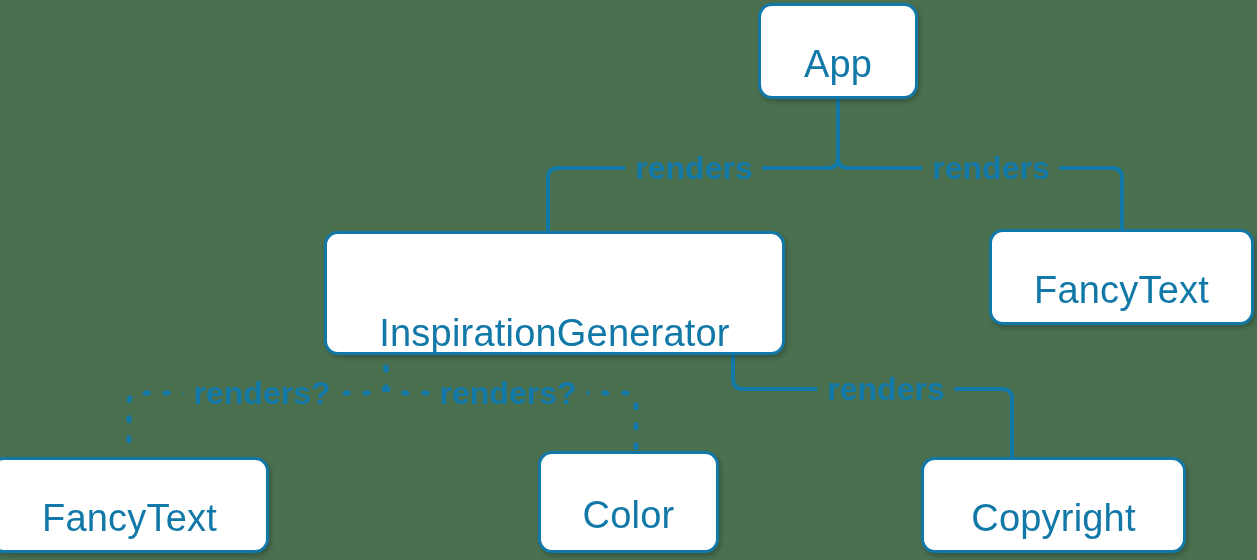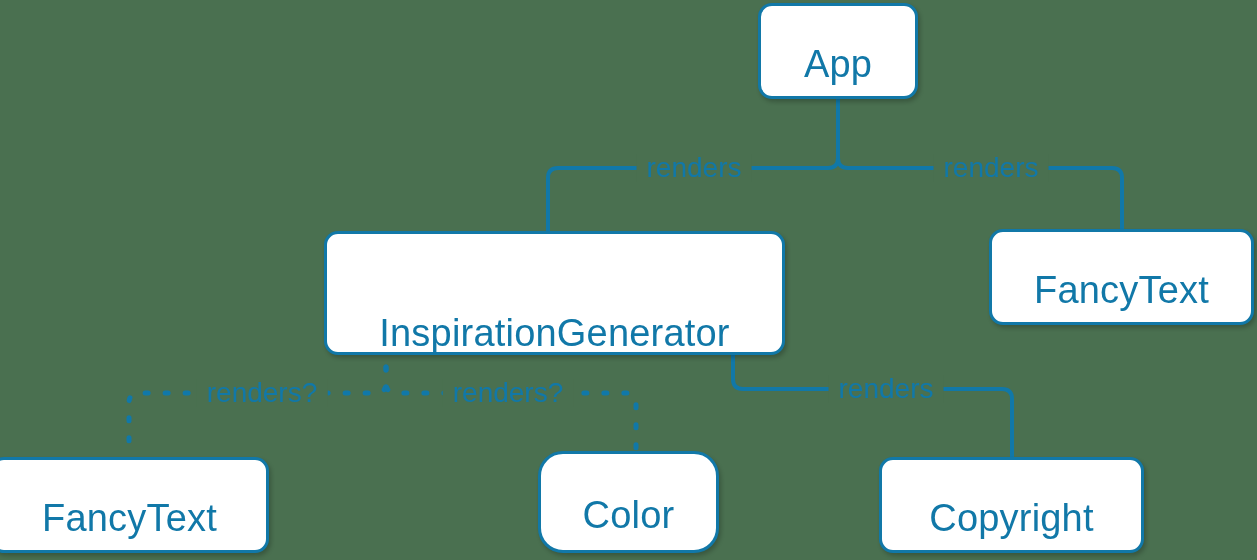--- a/index.html
+++ b/index.html
@@ -40,22 +40,22 @@
     font-weight: 400;
     letter-spacing: 0.2px;
     line-height: 1;
     white-space: nowrap;
     font-family: "Liberation Sans", sans-serif;
     margin-top: 25px;
   }
   .edge-label {
     position: absolute;
     color: #1178a8;
-    font-size: 28px;
-    font-weight: 400;
+    font-size: 32px;
+    font-weight: 700;
     line-height: 1;
     white-space: nowrap;
     font-family: "Liberation Sans", sans-serif;
     transform: translate(-50%, -50%);
     background: #4a7050;
     padding: 0 10px;
   }
 </style>
 </head>
 <body>
@@ -84,25 +84,25 @@
   </div>
 
   <div class="node-box" style="left:989px; top:229px; width:265px; height:96px;">
     <span class="node-label">FancyText</span>
   </div>
 
   <div class="node-box" style="left:-10px; top:457px; width:279px; height:96px;">
     <span class="node-label">FancyText</span>
   </div>
 
-  <div class="node-box" style="left:538px; top:451px; width:181px; height:102px;border-radius:25px;">
+  <div class="node-box" style="left:538px; top:451px; width:181px; height:102px;">
     <span class="node-label">Color</span>
   </div>
 
-  <div class="node-box" style="left:879px; top:457px; width:265px; height:96px;">
+  <div class="node-box" style="left:921px; top:457px; width:265px; height:96px;">
     <span class="node-label">Copyright</span>
   </div>
 
   <span class="edge-label" style="left:694px; top:168px;">renders</span>
 
   <span class="edge-label" style="left:991px; top:168px;">renders</span>
 
   <span class="edge-label" style="left:262px; top:393px;">renders?</span>
 
   <span class="edge-label" style="left:508px; top:393px;">renders?</span>

